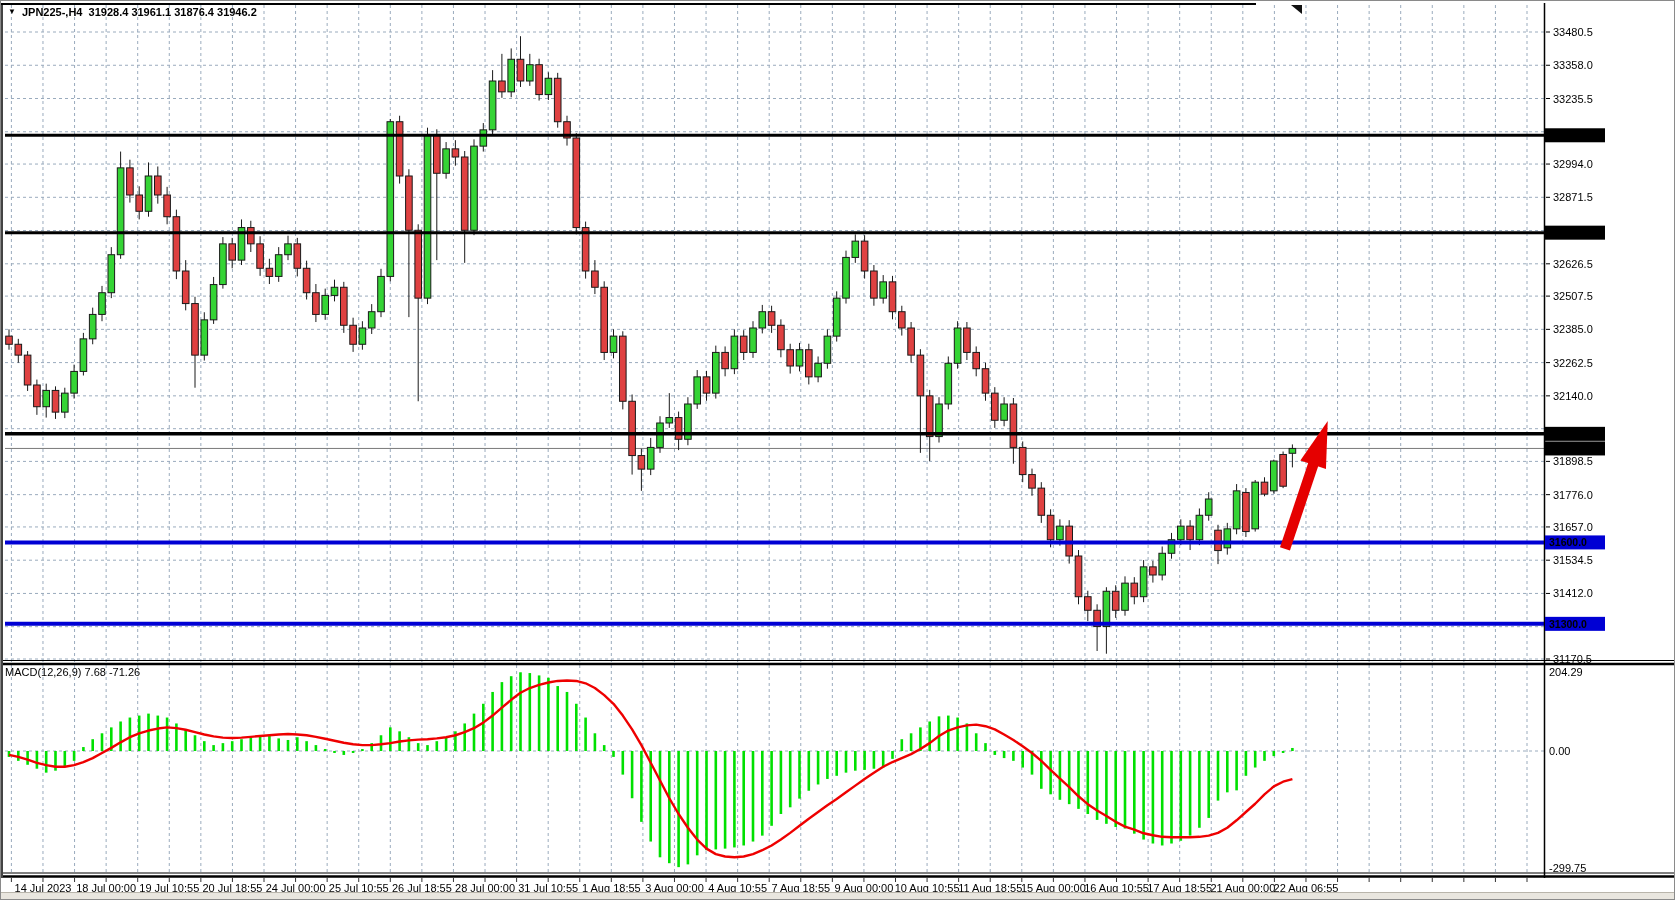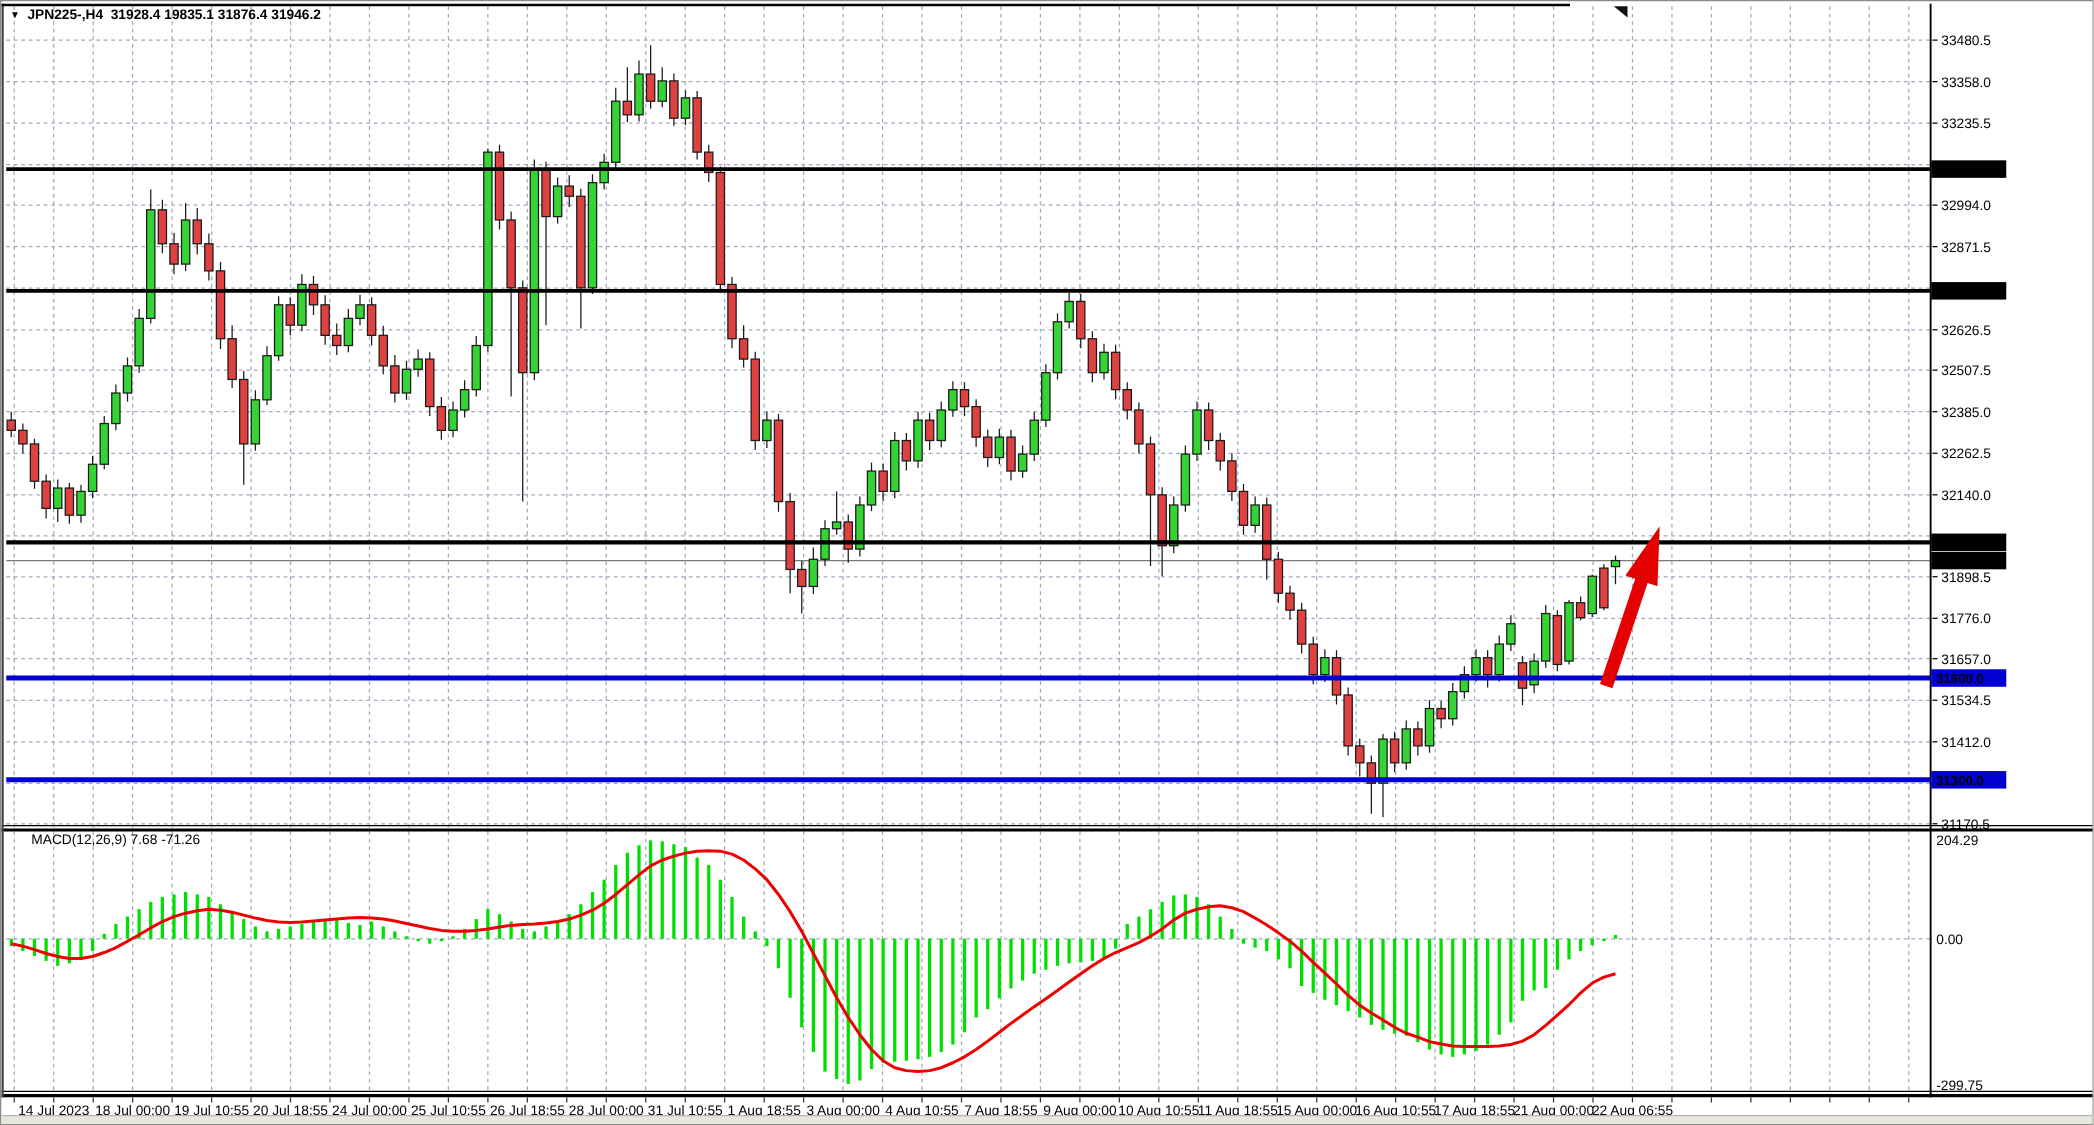--- a/index.html
+++ b/index.html
@@ -2,33 +2,33 @@
 <html><head>
 <meta charset="utf-8">
 <style>
   html,body{margin:0;padding:0;background:#fff;}
   .window{position:relative;width:1675px;height:900px;background:#fff;overflow:hidden;
     font-family:"Liberation Sans",sans-serif;border:1px solid #8a8a8a;box-sizing:border-box;}
   .header{position:absolute;left:7px;top:5px;display:flex;align-items:center;gap:6px;
     font-size:11px;font-weight:bold;color:#000;z-index:6;}
   .dd{font-size:8px;line-height:1;}
   .sym{white-space:pre;}
-  .macd-label{position:absolute;left:24px;top:665px;font-size:11px;color:#000;z-index:6;}
+  .macd-label{position:absolute;left:4px;top:665px;font-size:11px;color:#000;z-index:6;}
   .footer{position:absolute;left:0;right:0;bottom:0;height:6px;background:#e9e6df;
     border-top:1px solid #b9b5ab;z-index:5;}
   svg{position:absolute;left:0;top:0;}
   svg text{font-family:"Liberation Sans",sans-serif;fill:#000;}
 </style>
 </head>
 <body>
 
 <div class="window">
   <div class="header">
     <span class="dd">▼</span>
-    <span class="sym">JPN225-,H4  31928.4 19835.1 31876.4 31946.2</span>
+    <span class="sym">JPN225-,H4  31928.4 31961.1 31876.4 31946.2</span>
   </div>
 
   <svg id="cv" width="1675" height="900">
       <line x1="10.4" y1="4" x2="10.4" y2="871" stroke="#9aabbd" stroke-width="1" stroke-dasharray="3 3"></line>
       <line x1="41.975" y1="4" x2="41.975" y2="871" stroke="#9aabbd" stroke-width="1" stroke-dasharray="3 3"></line>
       <line x1="73.55" y1="4" x2="73.55" y2="871" stroke="#9aabbd" stroke-width="1" stroke-dasharray="3 3"></line>
       <line x1="105.125" y1="4" x2="105.125" y2="871" stroke="#9aabbd" stroke-width="1" stroke-dasharray="3 3"></line>
       <line x1="136.7" y1="4" x2="136.7" y2="871" stroke="#9aabbd" stroke-width="1" stroke-dasharray="3 3"></line>
       <line x1="168.27499999999998" y1="4" x2="168.27499999999998" y2="871" stroke="#9aabbd" stroke-width="1" stroke-dasharray="3 3"></line>
       <line x1="199.84999999999997" y1="4" x2="199.84999999999997" y2="871" stroke="#9aabbd" stroke-width="1" stroke-dasharray="3 3"></line>

